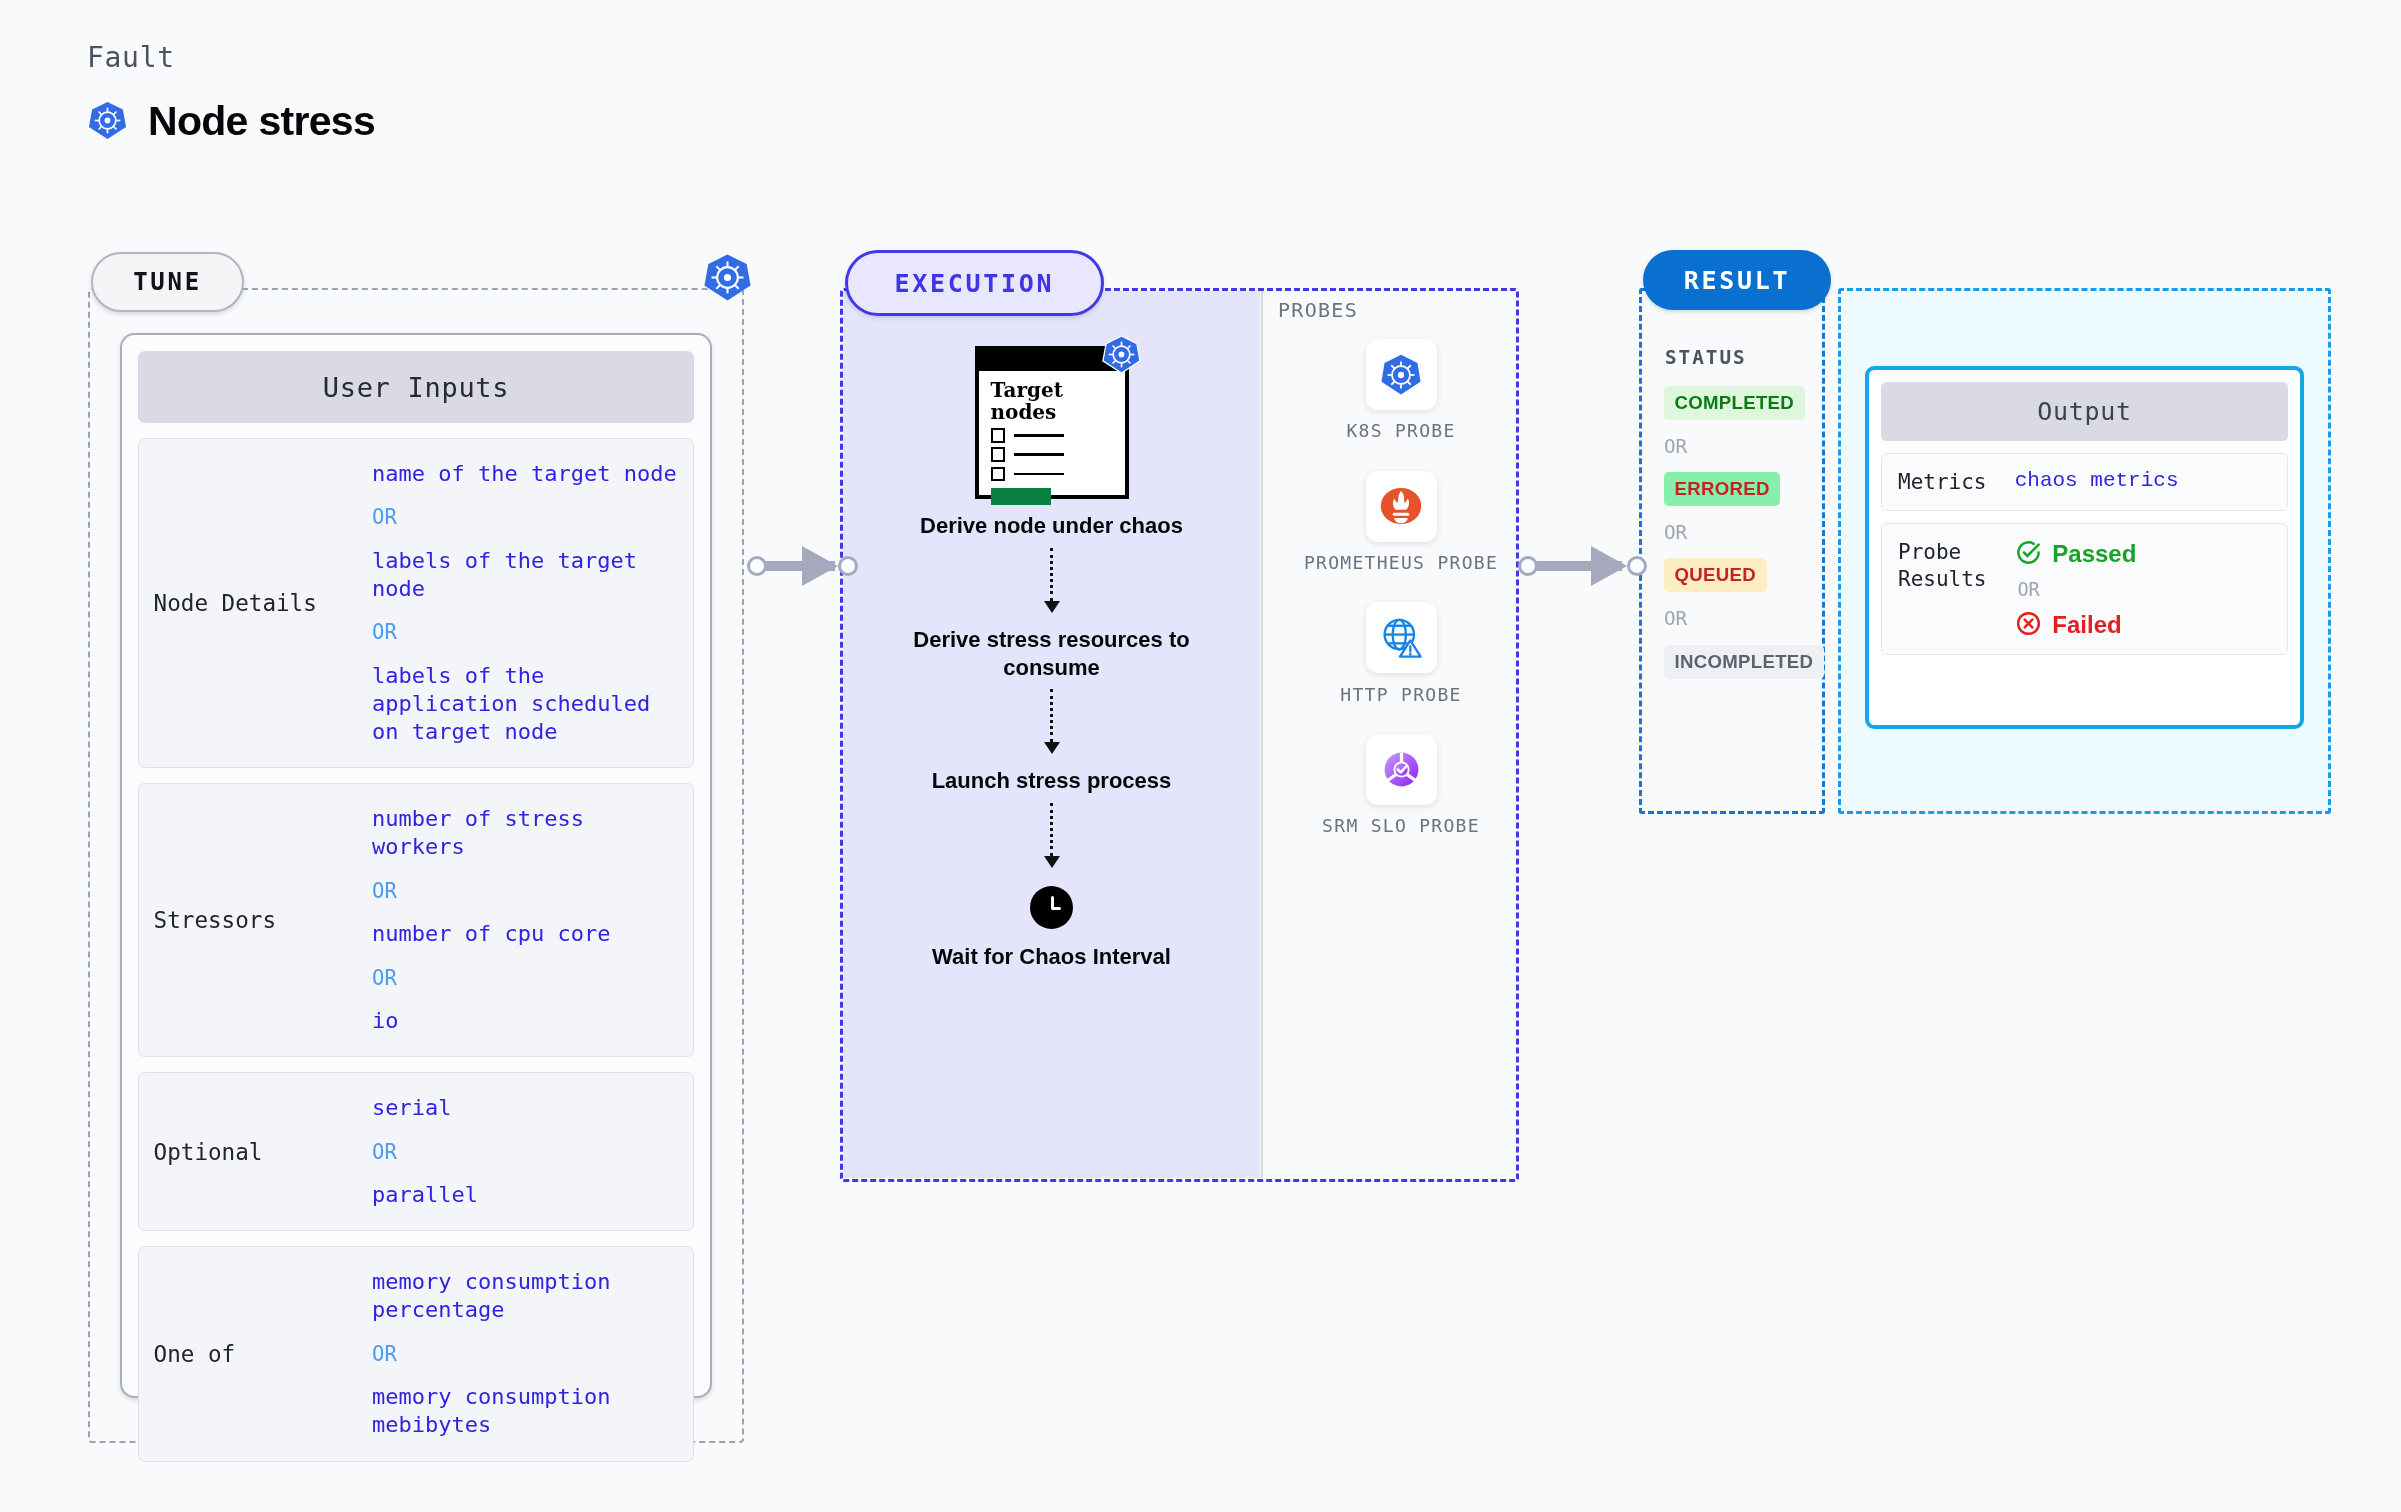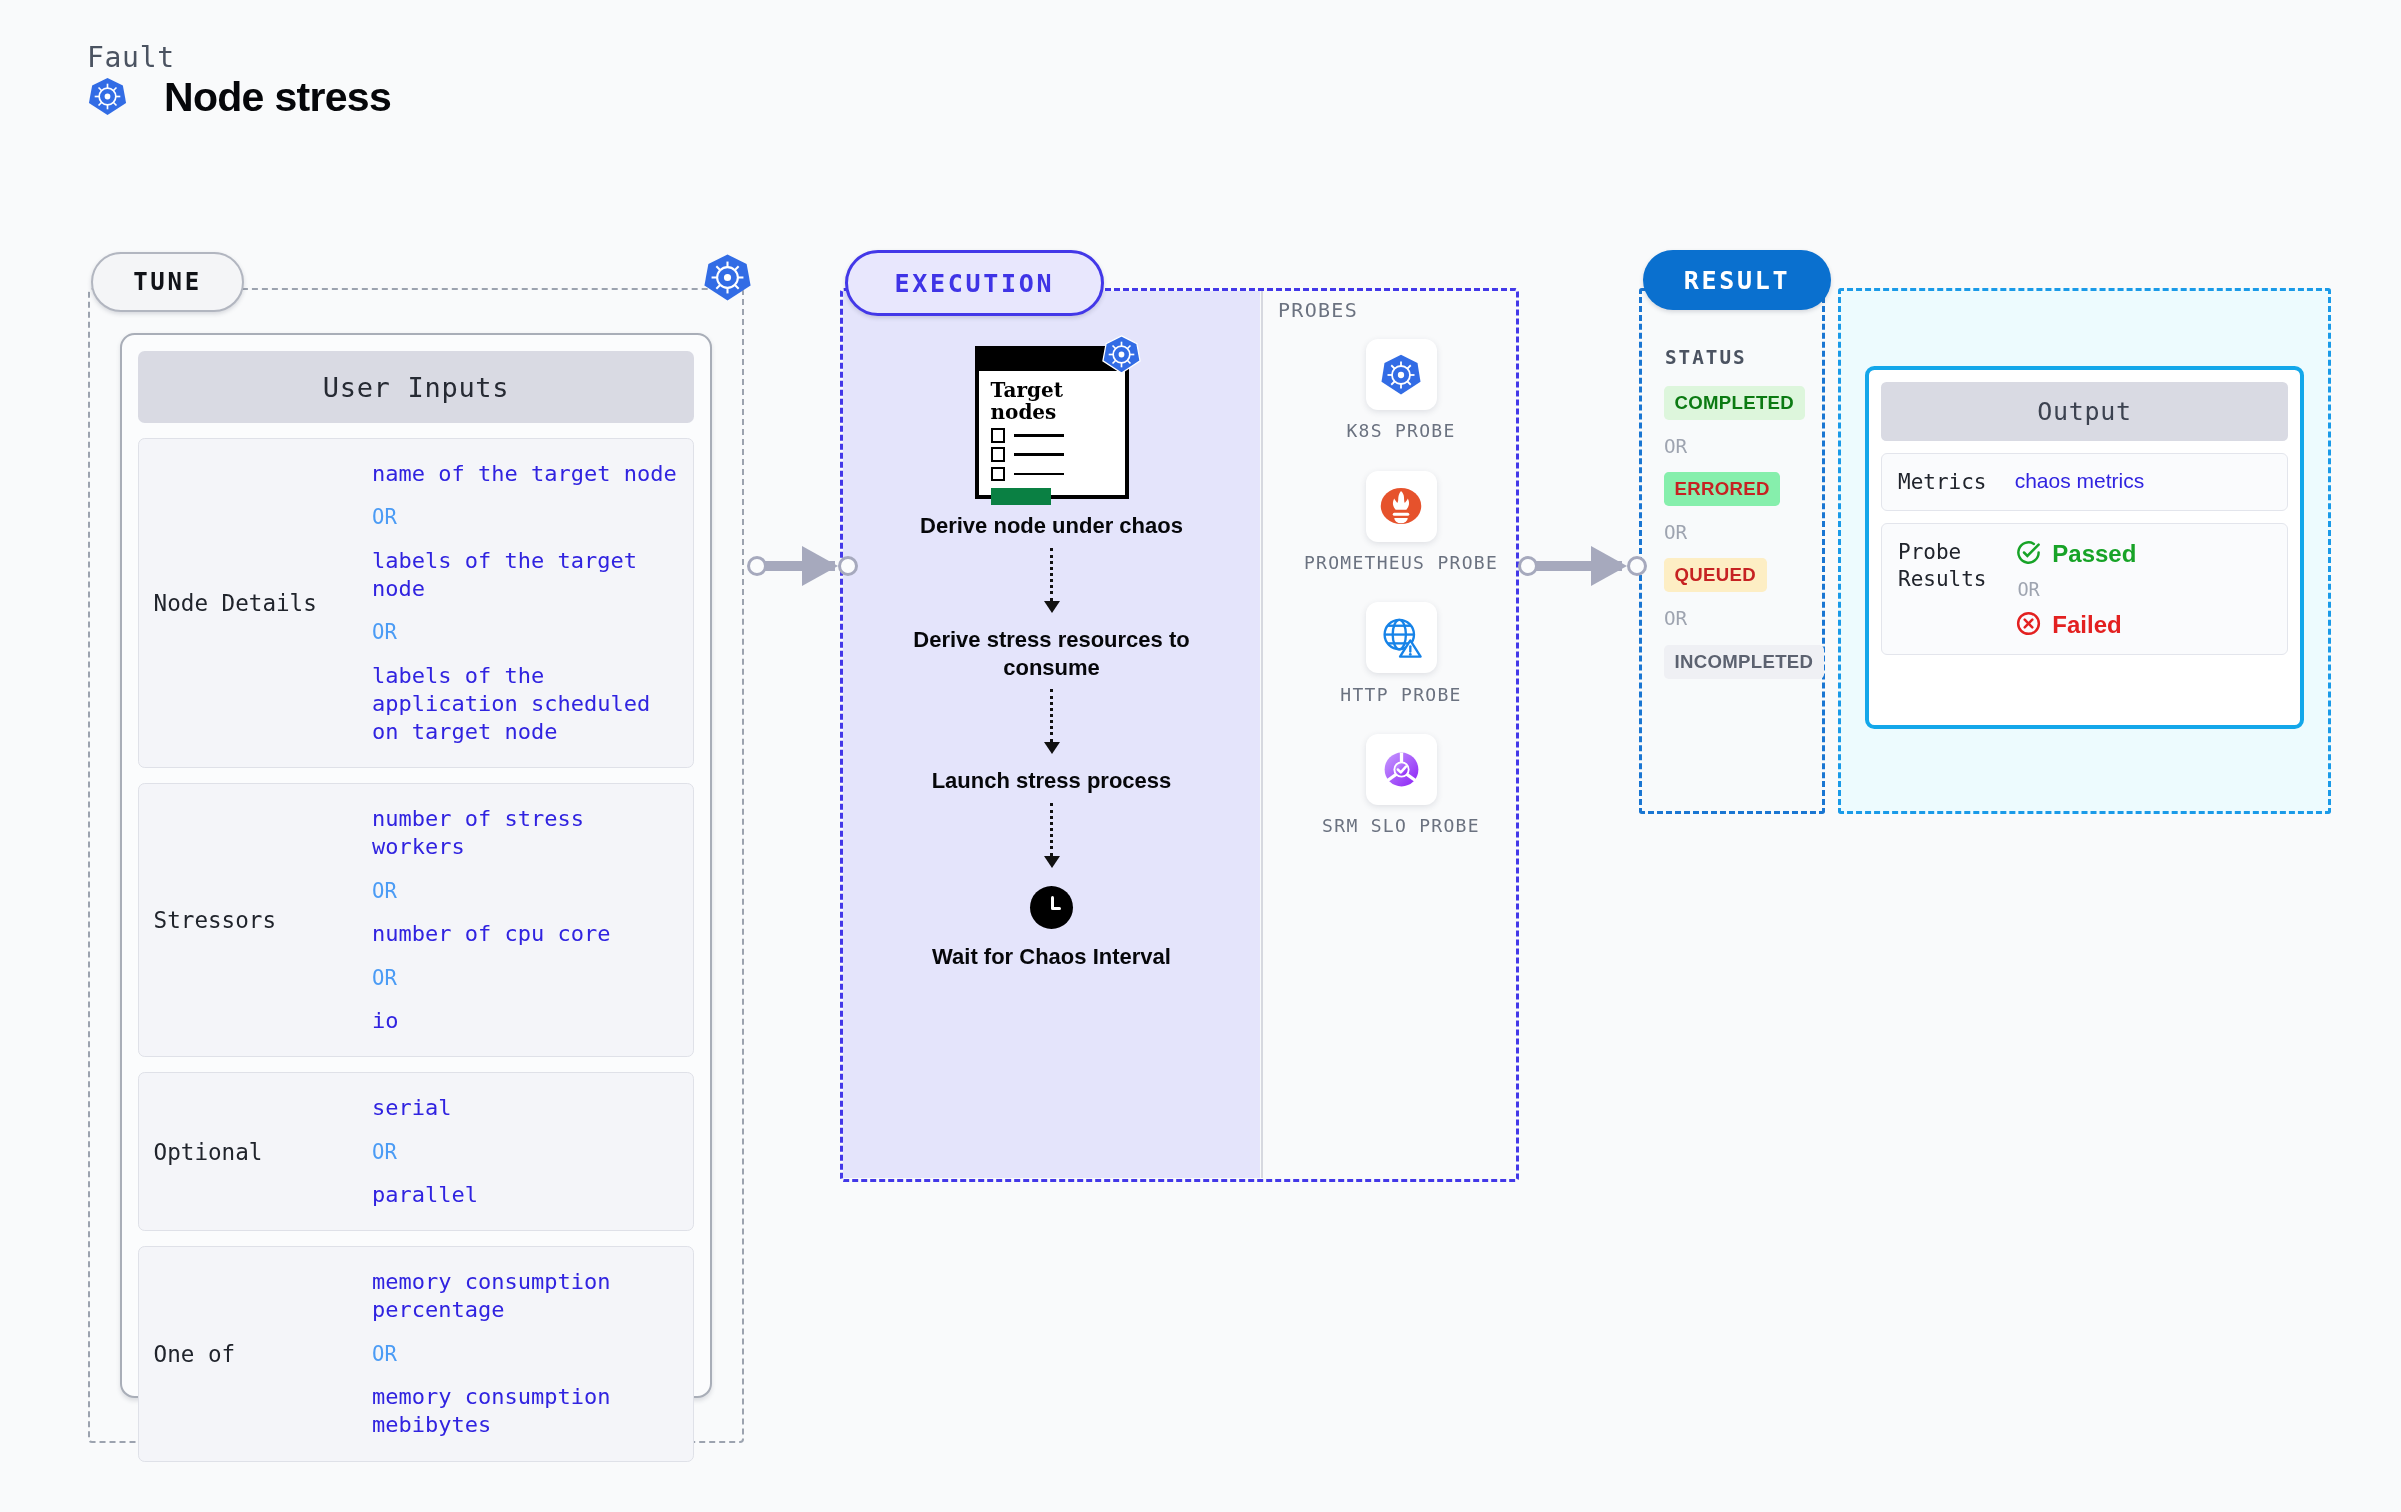--- a/index.html
+++ b/index.html
@@ -7,21 +7,21 @@
     width:2401px;height:1512px;
     background:#f9fafb;
     font-family:"Liberation Sans", sans-serif;
     position:relative;
     overflow:hidden;
   }
 
   
   #header{position:absolute;left:87px;top:41px;}
   #fault-label{font-family:"DejaVu Sans Mono","Liberation Mono",monospace;font-size:28px;color:#4b5361;letter-spacing:0.7px;}
-  #fault-title-row{display:flex;align-items:center;gap:36px;}
+  #fault-title-row{display:flex;align-items:center;gap:20px;margin-top:24px;}
   #fault-title{font-size:41px;font-weight:bold;color:#06070a;letter-spacing:-0.7px;}
 
   
   .pill{
     position:absolute;display:flex;align-items:center;justify-content:center;
     border-radius:67px;font-family:"DejaVu Sans Mono","Liberation Mono",monospace;
     font-weight:bold;letter-spacing:2.7px;z-index:20;
     box-shadow:0 2px 4.7px rgba(40,45,70,.17);
   }
 
@@ -134,21 +134,21 @@
   #output-card{position:absolute;left:1865px;top:366px;width:439px;height:363px;
     background:#fff;border:4px solid #13a7ea;border-radius:9.3px;box-sizing:border-box;padding:12px;}
   #output-head{height:59px;background:#d9dae3;border-radius:5.3px;
     display:flex;align-items:center;justify-content:center;
     font-family:"DejaVu Sans Mono","Liberation Mono",monospace;
     font-size:25px;color:#3c4250;letter-spacing:0.7px;}
   .out-row{margin-top:12px;background:#fafbfd;border:1.3px solid #e3e5ec;border-radius:6px;
     display:flex;align-items:flex-start;box-sizing:border-box;padding:14.6px 6.7px;}
   .out-label{width:126px;flex:0 0 126px;padding-left:9.3px;box-sizing:border-box;
     font-family:"DejaVu Sans Mono","Liberation Mono",monospace;font-size:21px;color:#20242c;line-height:1.3;}
-  .out-val{font-family:Liberation Sans, sans-serif;font-size:21px;color:#3023e0;}
+  .out-val{font-family:Liberation Mono, monospace;font-size:21px;color:#3023e0;}
   .res-line{display:flex;align-items:center;gap:10.6px;}
   .res-text{font-size:24px;font-weight:bold;}
   .out-or{font-family:"DejaVu Sans Mono","Liberation Mono",monospace;font-size:18.6px;color:#9ea4b0;margin:10.6px 0 10.6px 2.7px;}
 </style>
 </head>
 <body>
 
 <div id="header">
   <div id="fault-label">Fault</div>
   <div id="fault-title-row">

